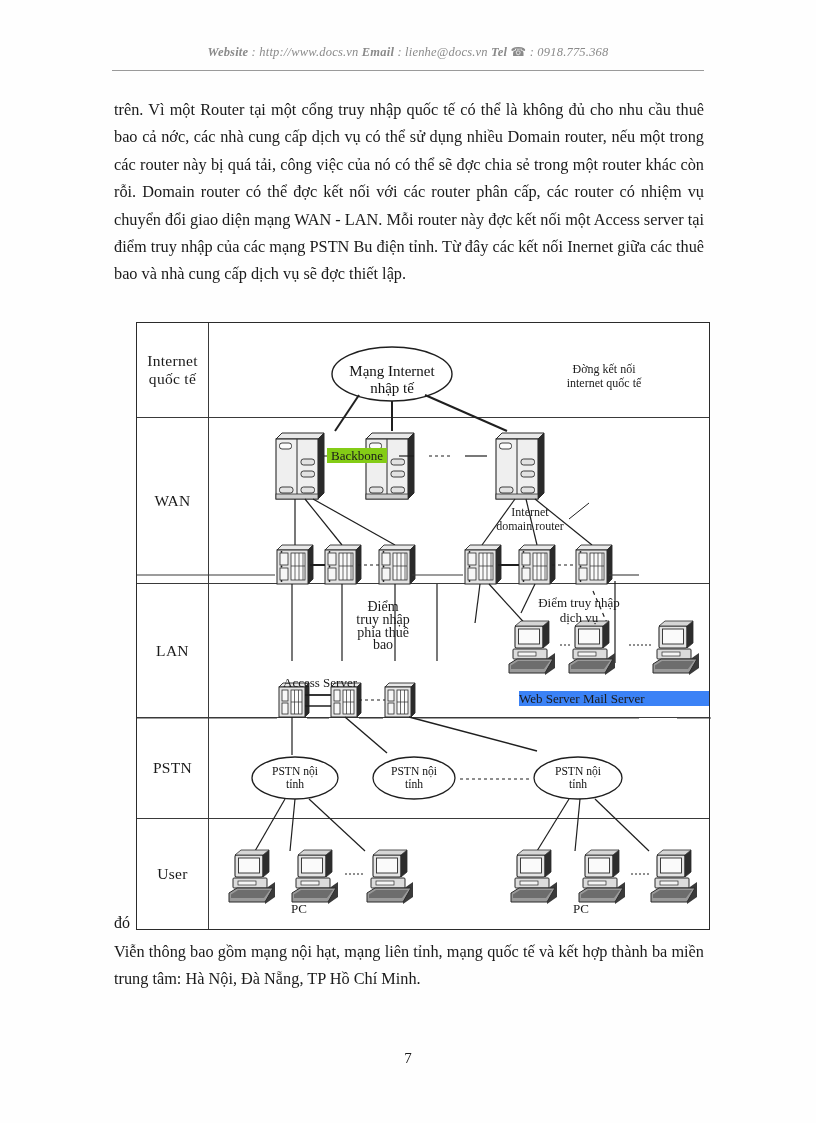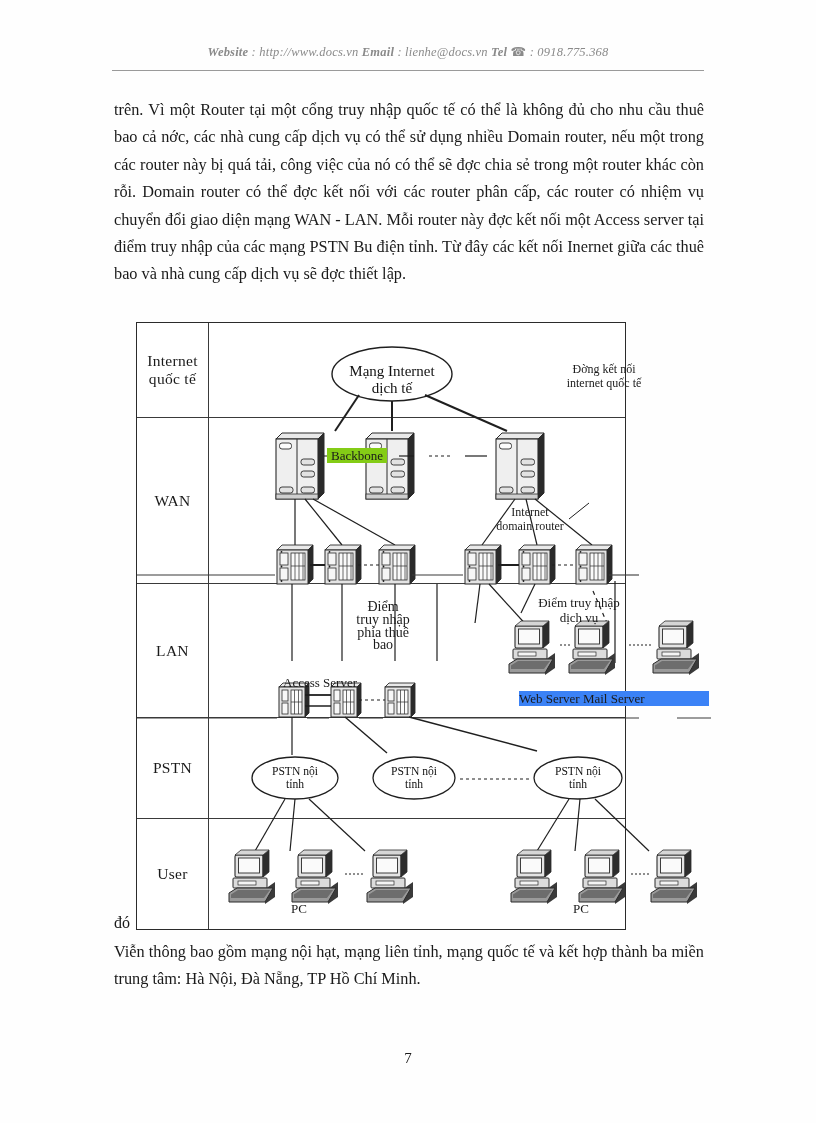--- a/index.html
+++ b/index.html
@@ -74,21 +74,21 @@
     width: 816px;
     text-align: center;
     font-size: 15px;
   }
 
   
   .diagram {
     position: absolute;
     left: 136px;
     top: 322px;
-    width: 490px;
+    width: 574px;
     height: 608px;
     border: 1.3px solid #2b2b2b;
     box-sizing: border-box;
     background: #ffffff;
   }
   .band {
     position: absolute;
     left: 0;
     width: 100%;
     border-bottom: 1.1px solid #3a3a3a;
@@ -360,21 +360,21 @@
       <line x1="208" y1="551" x2="226" y2="551" stroke="#1f1f1f" stroke-width="1" stroke-dasharray="2,2"></line>
 
       <use href="#pc-glyph" x="374" y="526"></use>
       <use href="#pc-glyph" x="442" y="526"></use>
       <use href="#pc-glyph" x="514" y="526"></use>
       <line x1="494" y1="551" x2="512" y2="551" stroke="#1f1f1f" stroke-width="1" stroke-dasharray="2,2"></line>
     </svg>
 
     <div class="cloud-text" style="left:195px; top:40px; width:120px;">
       <div>Mạng Internet</div>
-      <div>dịch tế</div>
+      <div>nhập tế</div>
     </div>
 
     <div class="dlabel sz12" style="left:392px; top:40px; width:150px;">Đờng   kết nối
 internet  quốc tế</div>
 
     <div class="dlabel sz13" style="left:190px; top:125px; width:60px; background:#84cc16;">Backbone</div>
 
     <div class="dlabel sz12" style="left:338px; top:183px; width:110px;">Internet
 domain router</div>
 

